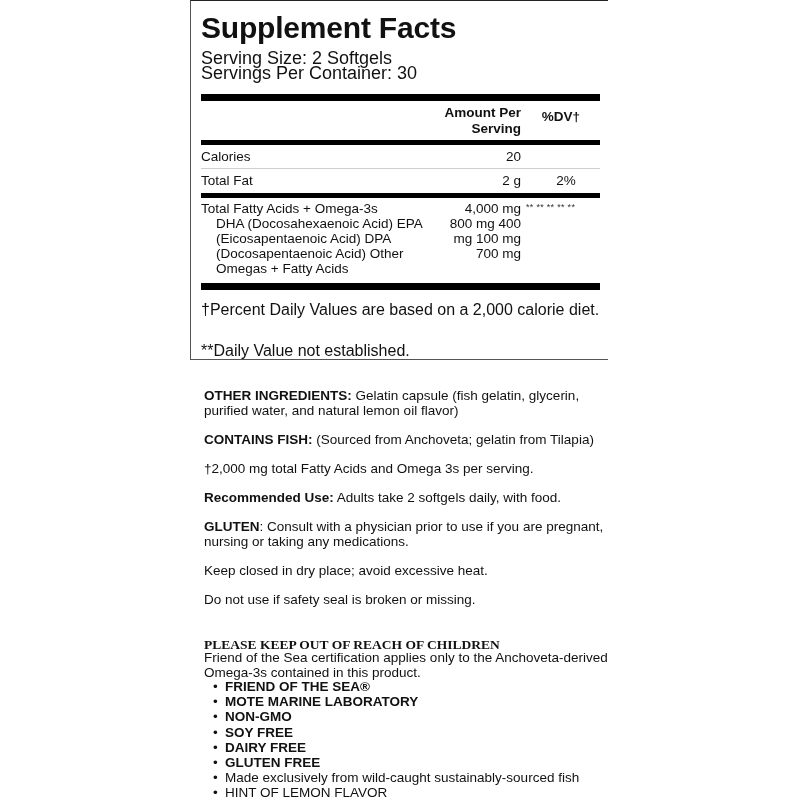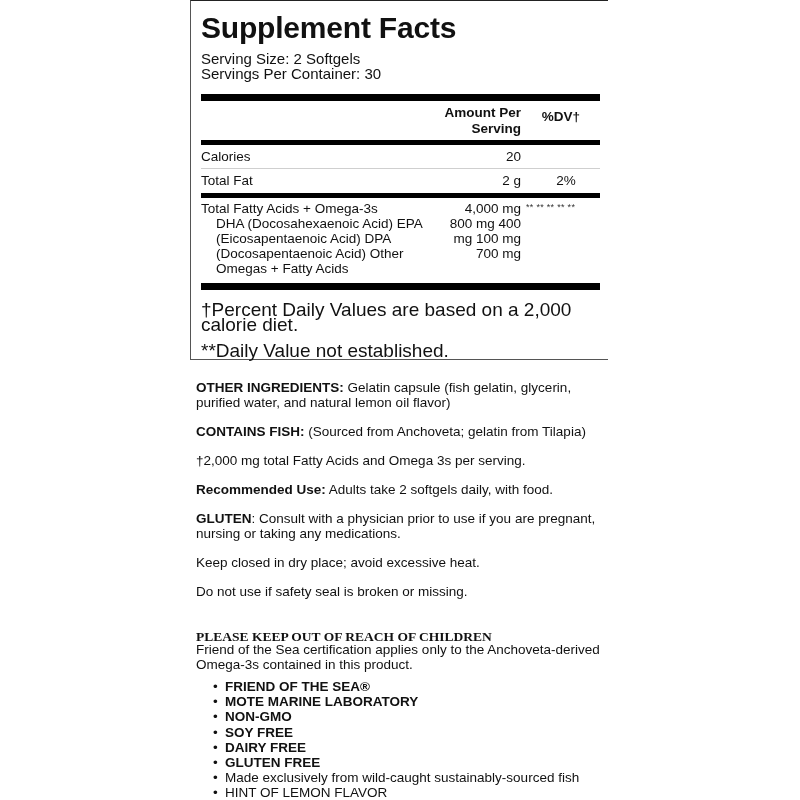--- a/index.html
+++ b/index.html
@@ -33,21 +33,21 @@
       font-size: 30px;
       font-weight: bold;
       letter-spacing: -0.2px;
       line-height: 30px;
       margin: 0;
     }
     .serving {
       position: absolute;
       left: 10px;
       top: 50px;
-      font-size: 15px;
+      font-size: 18px;
       line-height: 15px;
     }
     .bar {
       position: absolute;
       left: 10px;
       width: 399px;
       background: #000;
     }
     .bar.thick { height: 7px; }
     .bar.medium { height: 5px; }
@@ -80,24 +80,24 @@
       top: -1px;
       font-size: 9px;
       letter-spacing: 0.3px;
       color: #333;
       white-space: nowrap;
     }
 
     .footnote {
       position: absolute;
       left: 10px;
-      font-size: 19px;
+      font-size: 16px;
       line-height: 15px;
     }
-    .para { position: absolute; left: 191px; width: 420px; font-size: 13.5px; line-height: 15px; margin: 5px; }
+    .para { position: absolute; left: 191px; width: 420px; font-size: 13.5px; line-height: 15px; margin: 13px; }
 
     .features {
       position: absolute;
       left: 191px;
       top: 679px;
       margin: 0;
       padding: 0;
       list-style: none;
       font-size: 13.5px;
       line-height: 15.2px;

